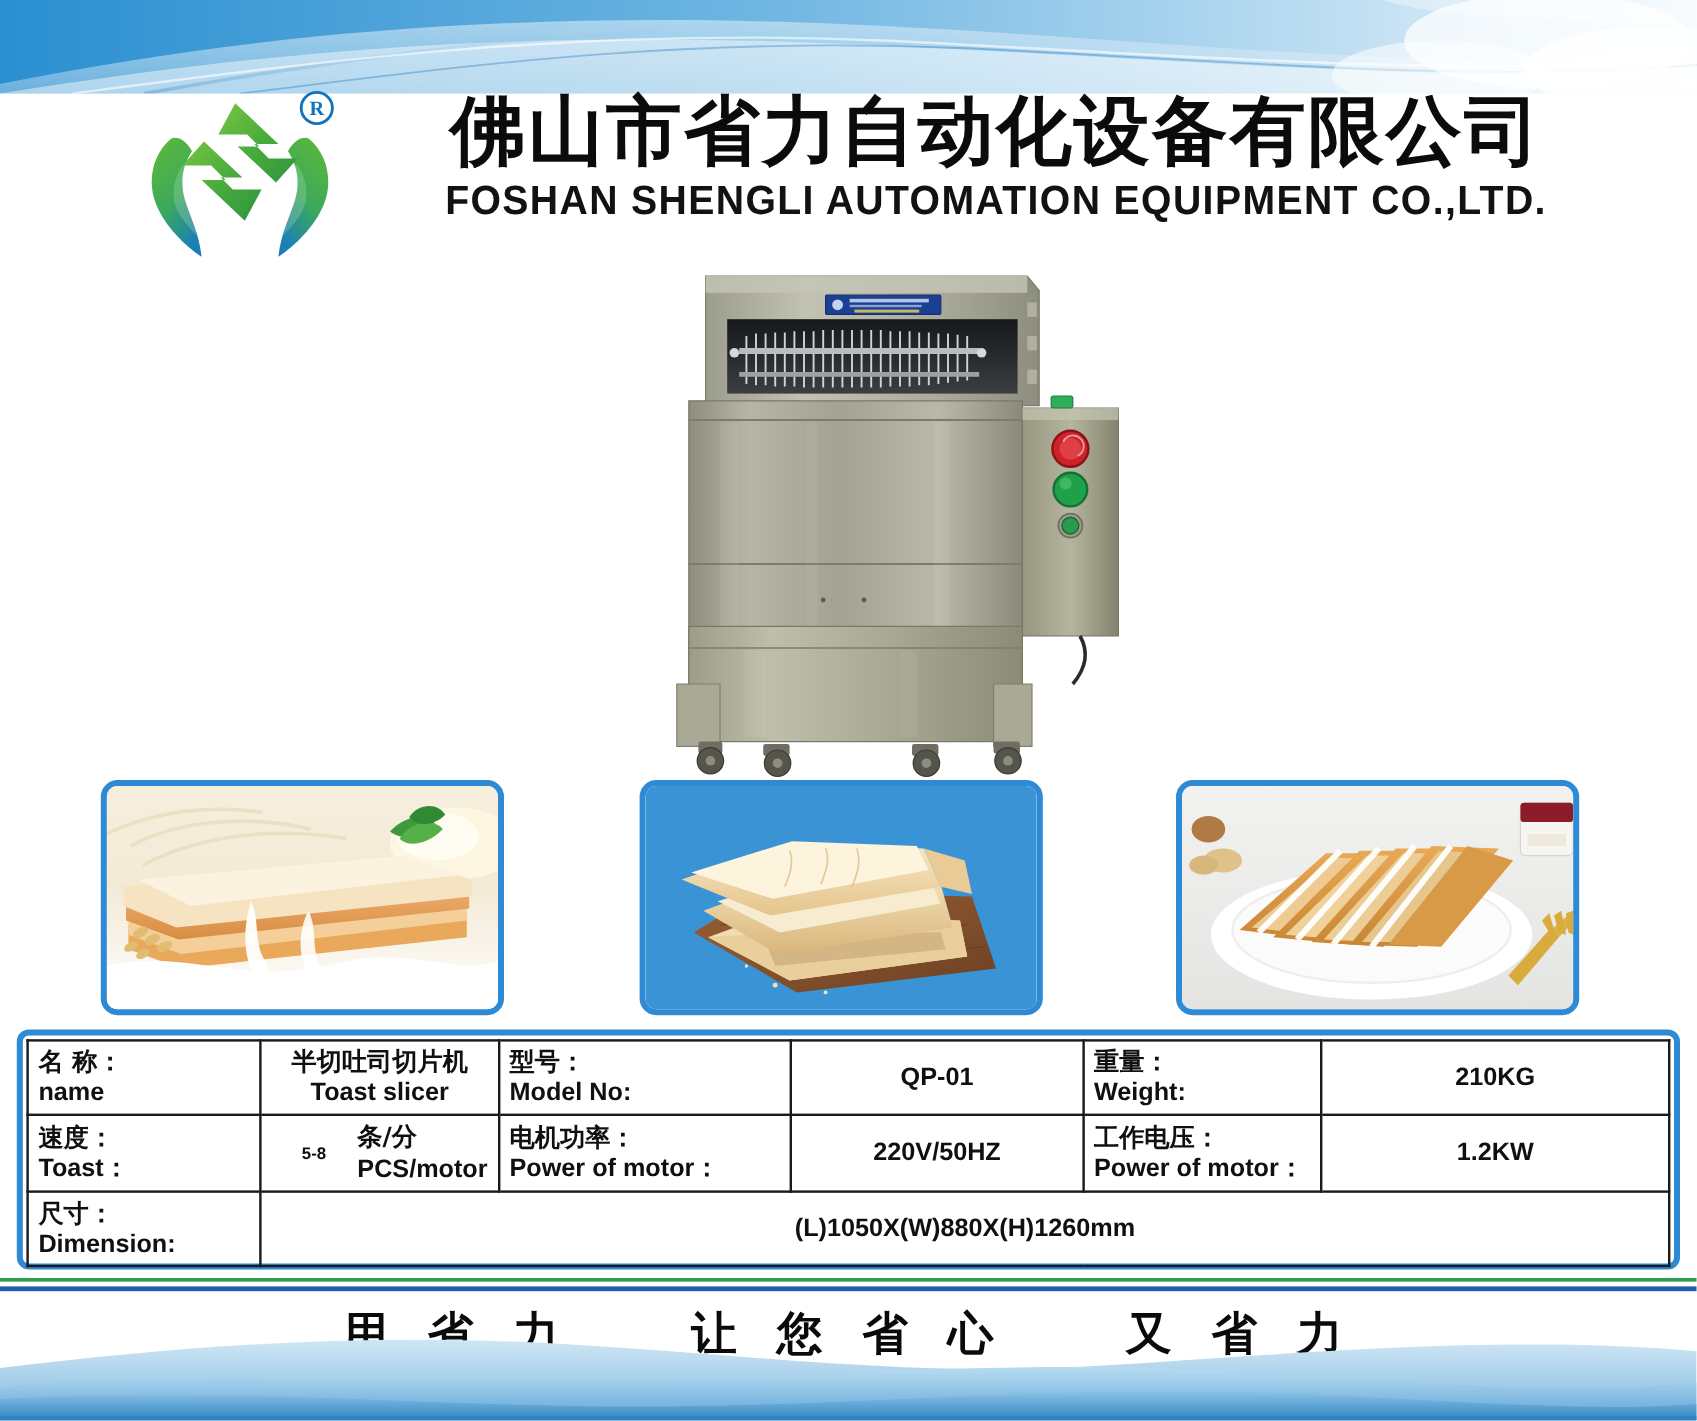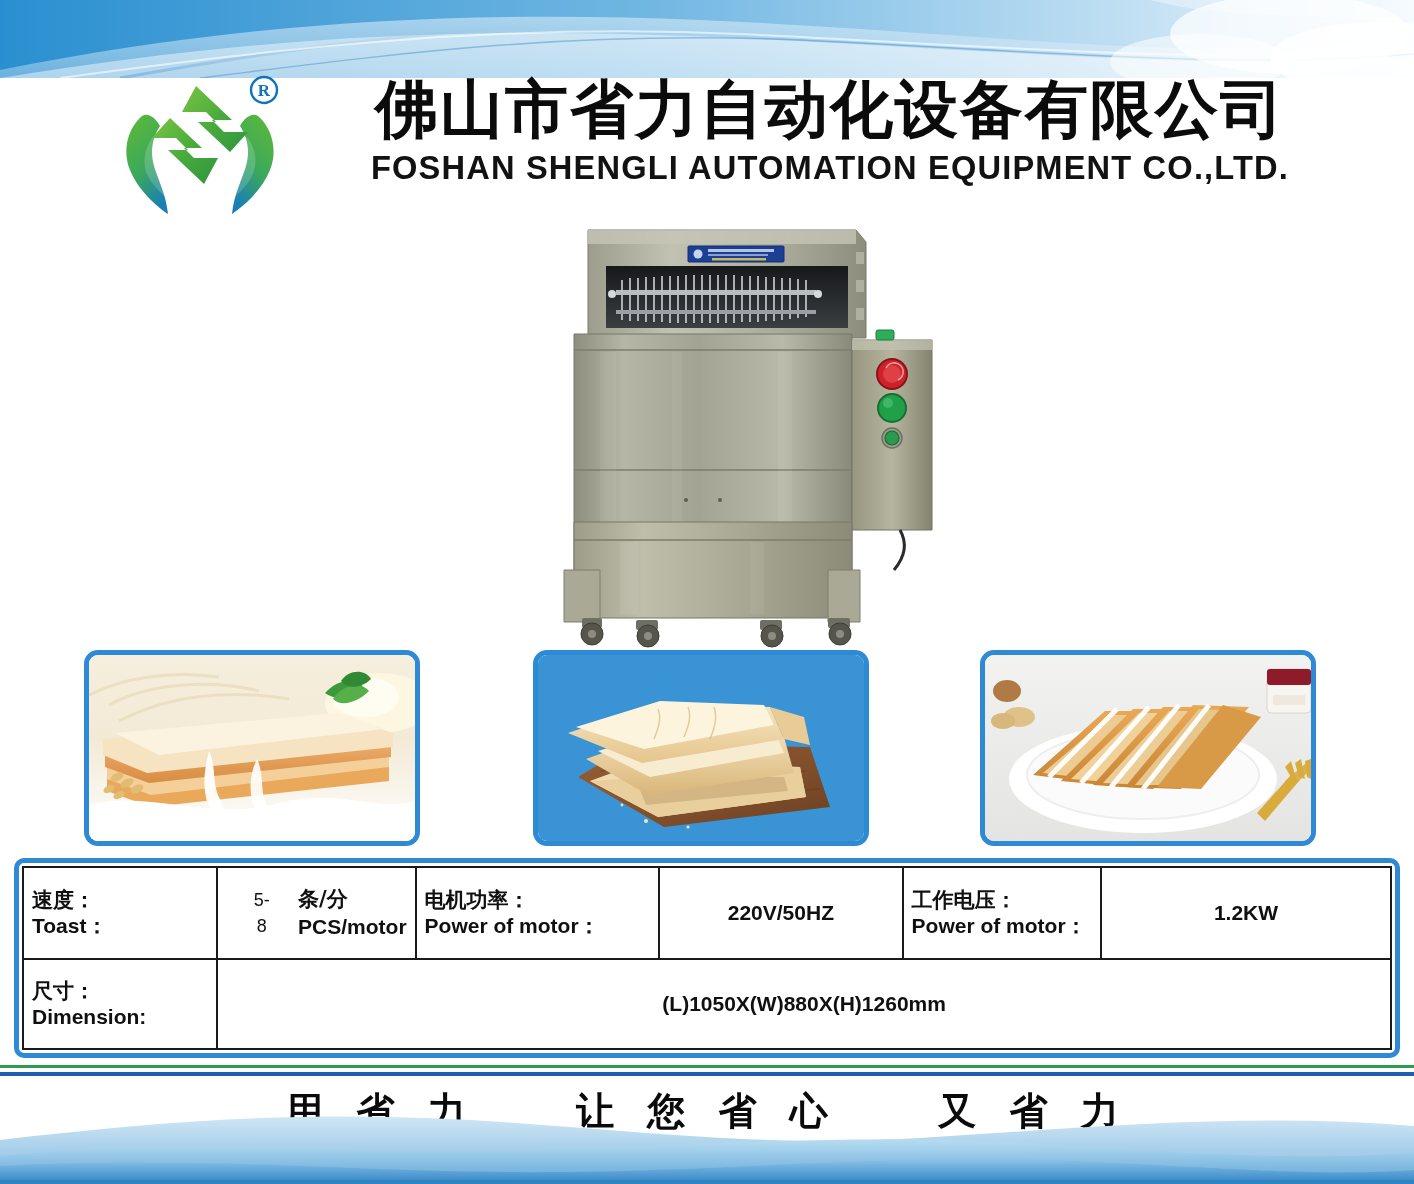--- a/index.html
+++ b/index.html
@@ -80,21 +80,21 @@
     padding:4px 8px;vertical-align:middle;
     line-height:26px;
   }
   td.lbl{text-align:left;}
   td.val{text-align:center;}
   .cn{font-family:"DejaVu Sans","Liberation Sans",sans-serif;display:block;}
   .en{display:block;}
   .speed-cell{
     display:flex;align-items:center;justify-content:center;gap:26px;
   }
-  .speed-num{font-size:18px;font-weight:normal;margin-left:25px;}
+  .speed-num{font-size:14px;font-weight:bold;margin-left:25px;}
   .speed-unit{text-align:left;line-height:27px;}
   .dim-val{text-align:center;padding-left:16px;}
 
   
   .divider{position:absolute;left:0;width:1414px;}
   .div-green{top:1065px;height:3px;background:#2a9d4e;}
   .div-blue{top:1072px;height:4px;background:#1f5fae;}
 
   
   .slogan{
@@ -485,20 +485,40 @@
     <table class="spec">
       <colgroup>
         <col style="width:14.2%">
           <col style="width:14.5%">
           <col style="width:17.8%">
         <col style="width:17.8%">
           <col style="width:14.5%">
           <col style="width:21.2%">
       </colgroup>
       <tbody>
+        <tr>
+          <td class="lbl">
+            <span class="cn">名 称：</span>
+            <span class="en">name</span>
+          </td>
+          <td class="val">
+            <span class="cn">半切吐司切片机</span>
+            <span class="en">Toast slicer</span>
+          </td>
+          <td class="lbl">
+            <span class="cn">型号：</span>
+            <span class="en">Model No:</span>
+          </td>
+          <td class="val">QP-01</td>
+          <td class="lbl">
+            <span class="cn">重量：</span>
+            <span class="en">Weight:</span>
+          </td>
+          <td class="val">210KG</td>
+        </tr>
 
         <tr>
           <td class="lbl">
             <span class="cn">速度：</span>
             <span class="en">Toast：</span>
           </td>
           <td class="val">
             <div class="speed-cell">
               <span class="speed-num">5-8</span>
               <span class="speed-unit">

